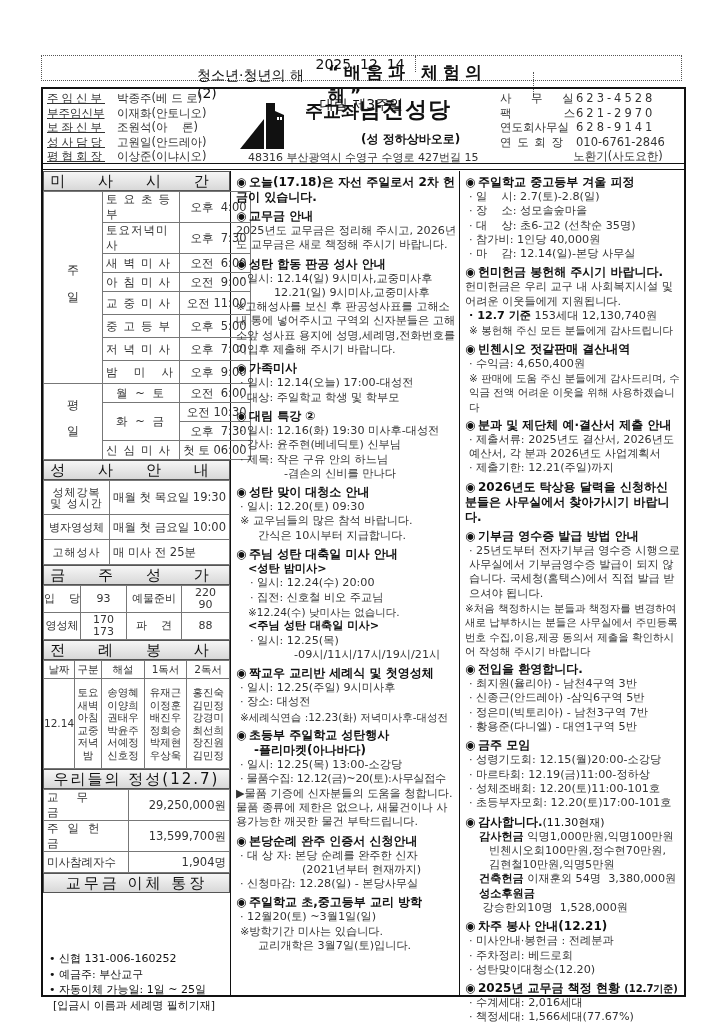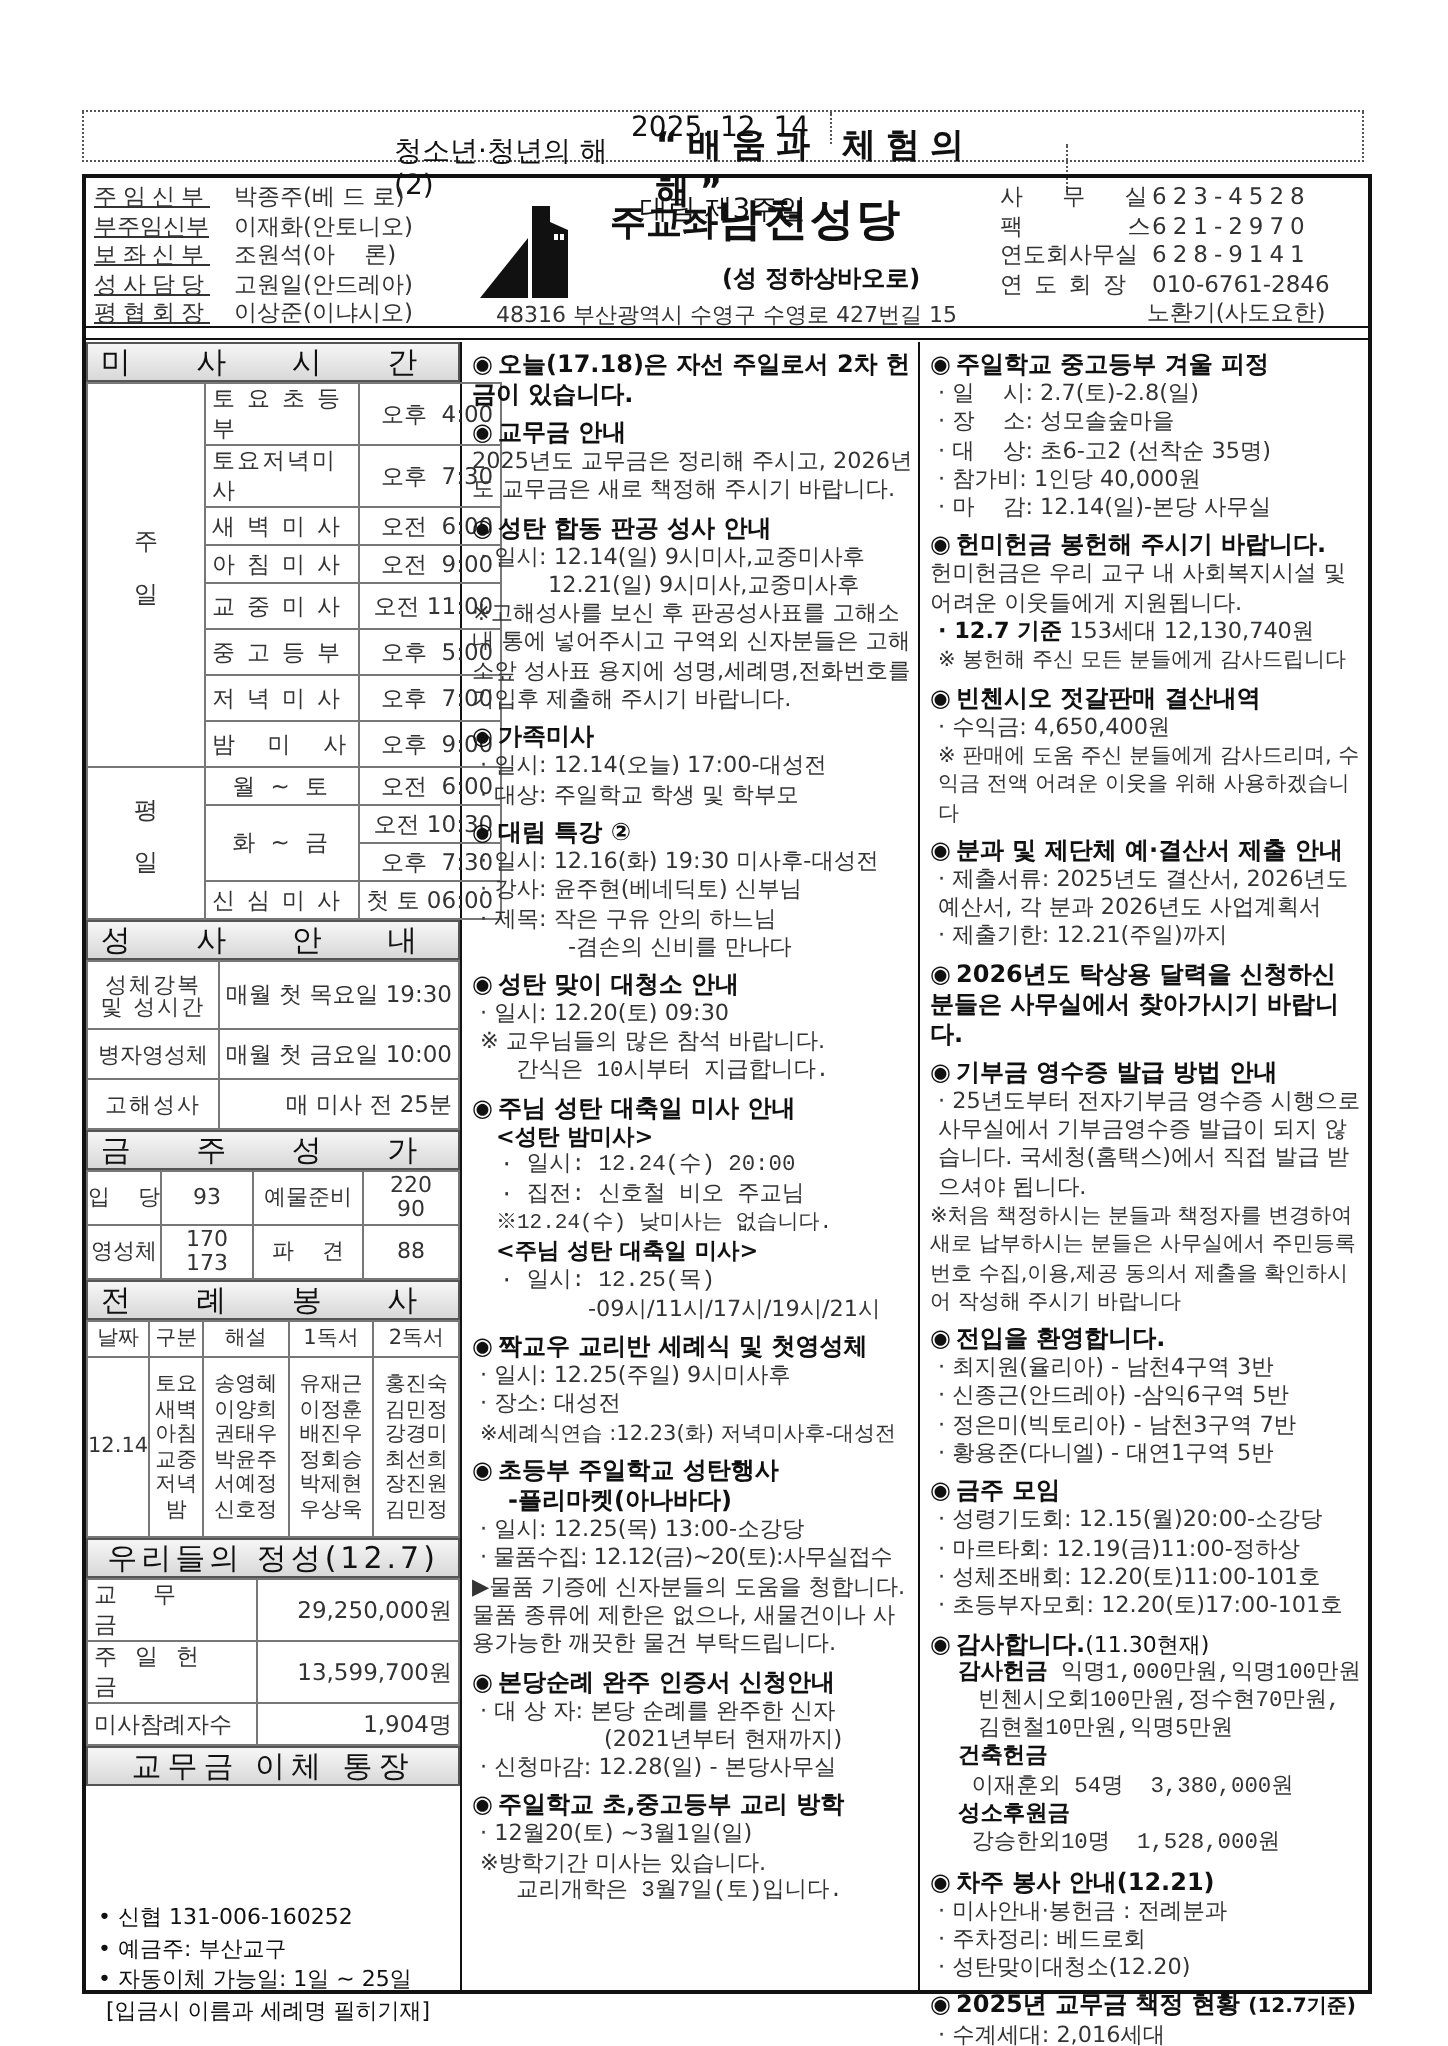--- a/index.html
+++ b/index.html
@@ -37,39 +37,39 @@
   .leftcol { position: absolute; left: 0; top: 82px; width: 188px; height: 824px; border-right: 1px solid #111; font-size: 11.5px; }
   table { border-collapse: collapse; width: 100%; }
   td { border: 1px solid #777; color: #333; }
   .sechead { background: linear-gradient(#f6f6f6, #d8d8d8); text-align: center; font-size: 15px; letter-spacing: 14px; height: 20px; border: 1px solid #555; color: #111; }
   .mass td { height: 19px; padding: 0 3px; }
   .mass td.side { width: 24px; text-align: center; letter-spacing: 0; font-size: 12px; line-height: 26px; }
   .mass td.name { width: 90px; letter-spacing: 6px; }
   .mass td.time { text-align: right; white-space: nowrap; }
   .sacr td { height: 25px; padding: 0 3px; }
   .sacr td.k { width: 66px; text-align: center; letter-spacing: 1px; font-size: 11px; line-height: 11px; }
-  .sacr td.v { text-align: right; white-space: nowrap; }
+  .sacr td.v { text-align: left; white-space: nowrap; }
   .choir td { height: 27px; text-align: center; font-size: 11px; line-height: 12px; }
   .lit td { text-align: center; font-size: 10.5px; line-height: 12.5px; }
   .lit .hdr td { height: 18px; }
   .off td { height: 21px; padding: 0 3px; }
   .off td.k { width: 85px; letter-spacing: 4px; }
   .off td.v { text-align: right; margin-left: 28px; }
   .bank { padding: 58px 6px 0 6px; font-size: 11px; line-height: 15.5px; }
   .bank .note { padding-left: 4px; }
 
   
   .midcol { position: absolute; left: 190px; top: 82px; width: 227px; height: 824px; border-right: 1px solid #111; padding: 4px 2px 0 3px; font-size: 11.2px; line-height: 14.3px; color: #333; }
   .rightcol { position: absolute; left: 419px; top: 82px; width: 222px; height: 824px; padding: 4px 2px 0 3px; font-size: 11.2px; line-height: 14.3px; color: #333; }
   .item { margin-bottom: 4px; }
   .item h3 { font-size: 12px; font-weight: bold; color: #111; line-height: 15px; }
   .item h3 .bul { display: inline-block; width: 13px; }
   .item p { margin: 0; }
   .ind1 { padding-left: 4px; }
-  .ind2 { padding-left: 14px; font-family: Liberation Mono, monospace; }
+  .ind2 { padding-left: 14px; }
   .ind3 { padding-left: 38px; }
   .sub { font-weight: bold; color: #111; padding-left: 12px; }
   .bold { font-weight: bold; color: #111; }
   .small { font-size: 10.5px; }
 </style>
 </head>
 <body>
 
 <div class="topbar">
   <div class="date">2025. 12. 14</div>

